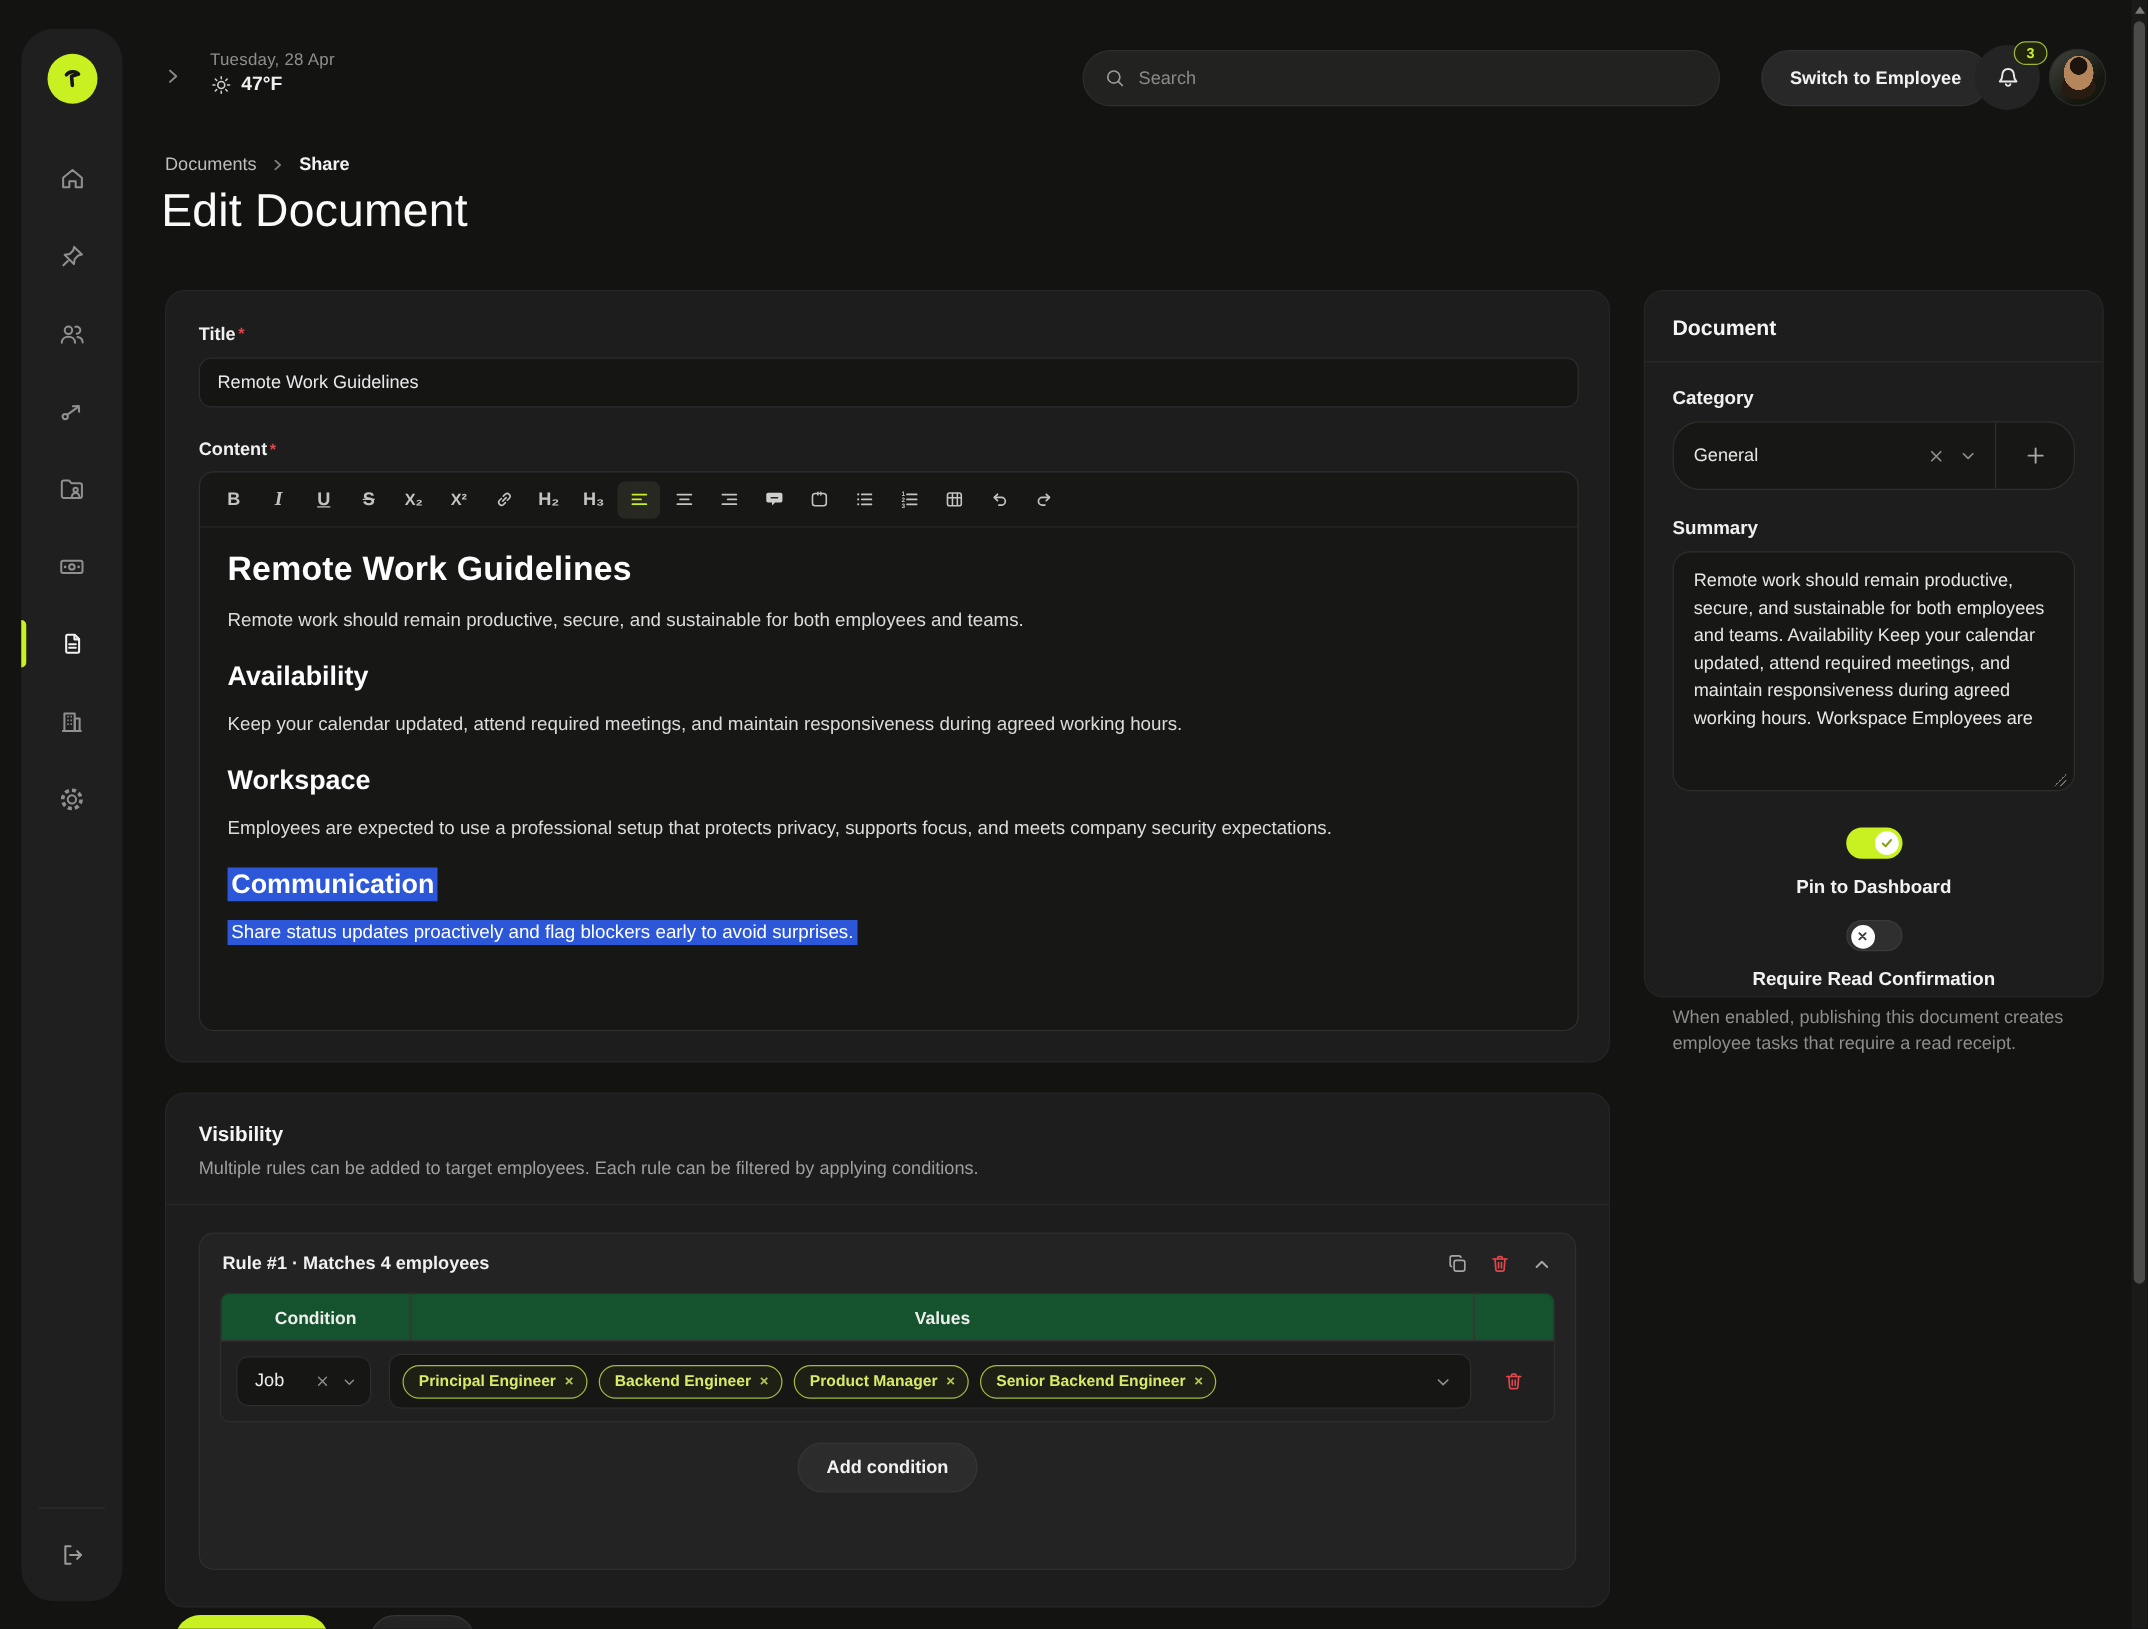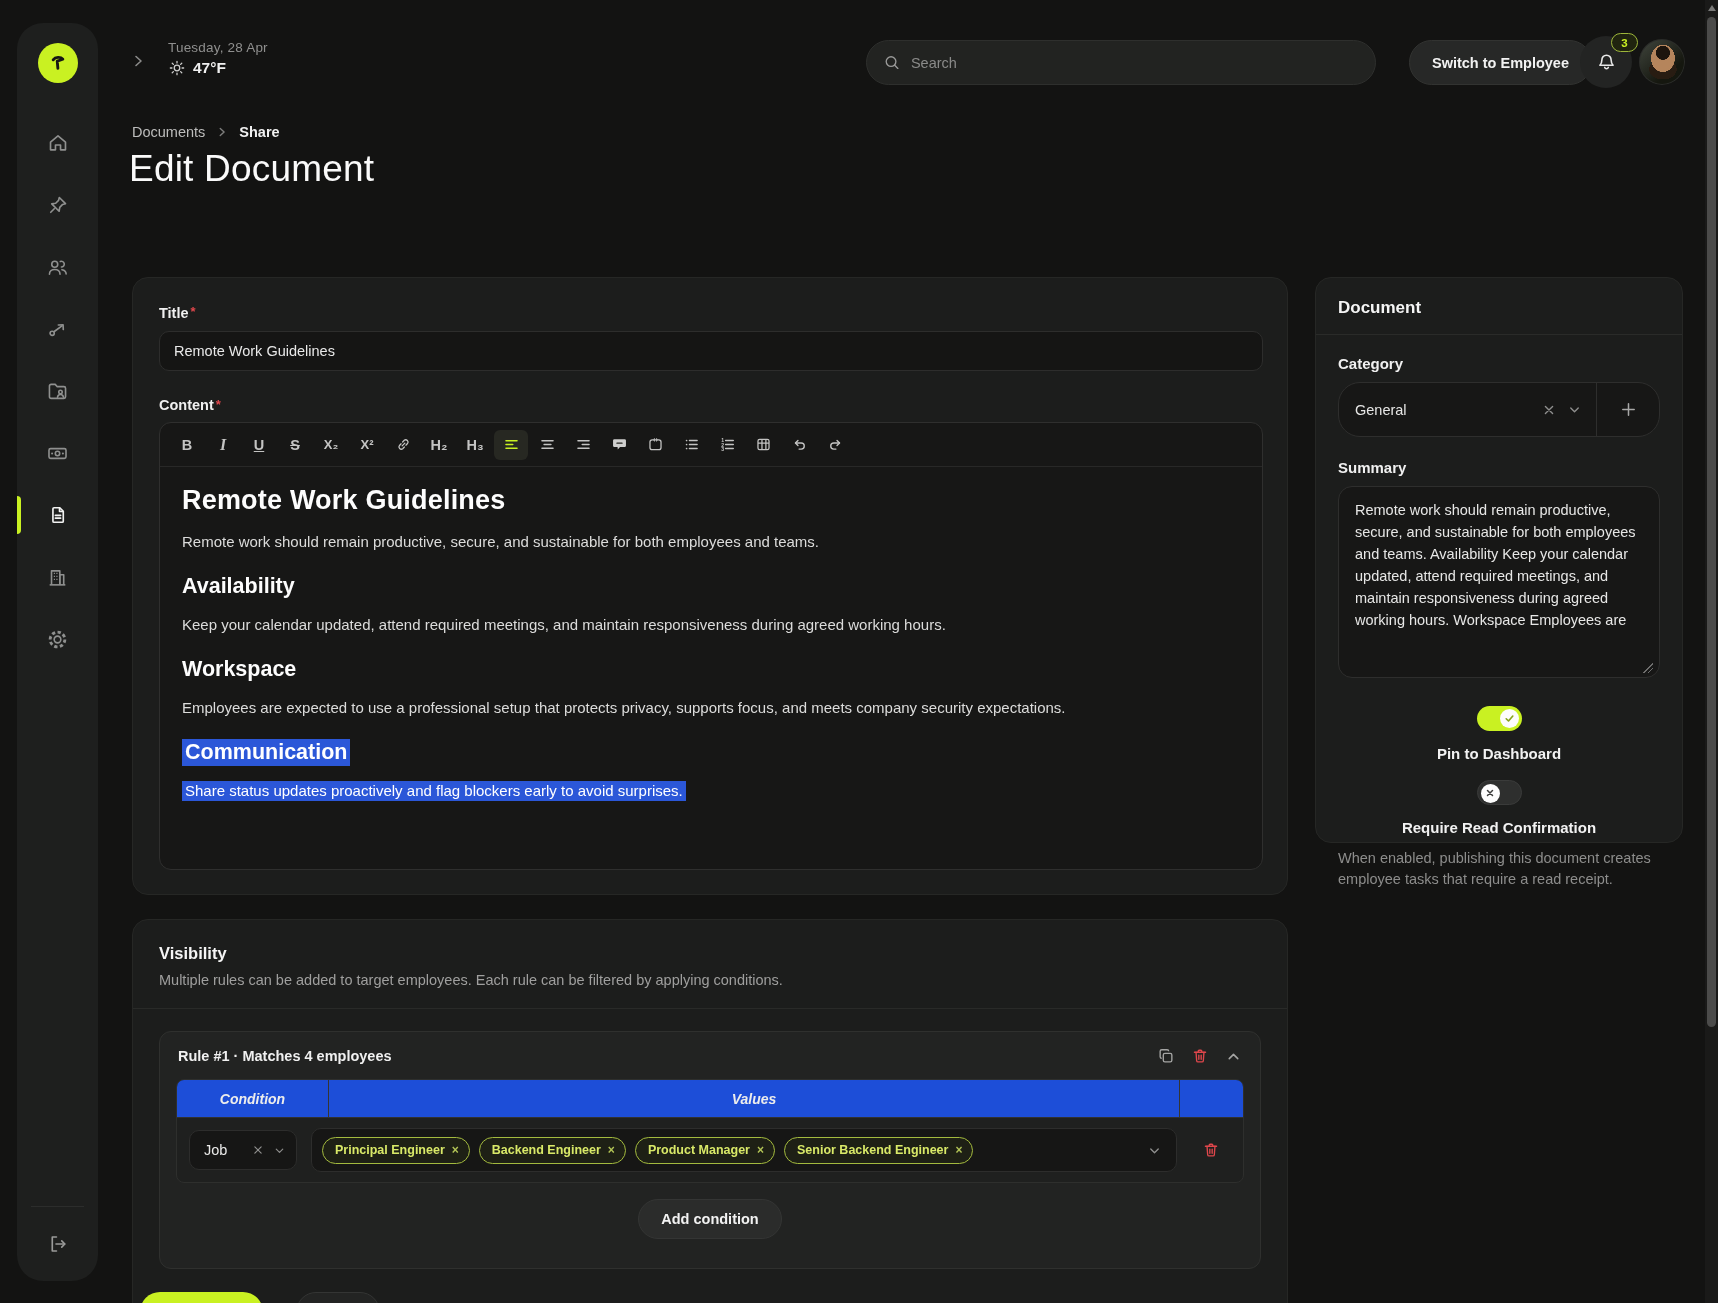--- a/index.html
+++ b/index.html
@@ -61,21 +61,21 @@
     box-shadow:0 0 0 1px #2c2d2b inset; }
 
   
   .breadcrumb { position:absolute; left:132px; top:124px; display:flex; align-items:center; gap:10px; font-size:14.5px; }
   .crumb { color:#bdbdbc; cursor:pointer; }
   .crumb.current { color:#f2f2f2; font-weight:600; cursor:default; }
   .crumb-chev { color:#7d7d7c; }
   .page-title { position:absolute; left:129px; top:148px; font-size:37px; font-weight:500; color:#fafafa; letter-spacing:.2px; }
 
   
-  .card { background:#1c1d1c; border:1px solid #262725; border-radius:16px; position:absolute;margin-top:45px; }
+  .card { background:#1c1d1c; border:1px solid #262725; border-radius:16px; position:absolute; }
   .form-card { left:132px; top:232px; width:1156px; height:618px; padding:26px; }
   .field-label { font-size:14.5px; font-weight:600; color:#f0f0f0; }
   .req { color:#e0474c; font-size:13px; vertical-align:top; margin-left:2px; }
   .title-input { margin-top:9px; width:1104px; height:40px; background:#151514; border:1px solid #2d2d2c;
     border-radius:10px; color:#e9e9e9; font-size:14.5px; padding:0 14px; font-family:"Liberation Sans", sans-serif; outline:none; }
   .content-label { display:block; margin-top:26px; }
 
   
   .editor { margin-top:9px; width:1104px; height:448px; background:#171716; border:1px solid #2f2f2e; border-radius:12px; overflow:hidden; }
   .toolbar { height:44px; border-bottom:1px solid #282827; display:flex; align-items:center; padding:0 10px; gap:2px; }
@@ -119,28 +119,28 @@
   .toggle.on .knob { right:3px; color:#86a41c; }
   .toggle.off .knob { left:3px; top:2.5px; color:#3c3c3b; }
   .toggle-label { font-size:15px; font-weight:700; color:#f2f2f2; }
   .help-text { font-size:14.5px; line-height:21px; color:#8d8d8c; }
 
   
   .vis-card { left:132px; top:874px; width:1156px; height:412px; padding:24px 26px 0; }
   .vis-title { font-size:16.5px; font-weight:600; color:#f5f5f5; }
   .vis-desc { margin-top:9px; font-size:14.5px; color:#9f9f9e; }
   .vis-divider { border-top:1px solid #292a28; margin:20px -26px 0; }
-  .rule-card { margin-top:22px; background:#222322; border:1px solid #2f302e; border-radius:12px; height:238px; }
+  .rule-card { margin-top:22px; background:#222322; border:1px solid #2f302e; border-radius:12px; height:270px; }
   .rule-header { display:flex; align-items:center; padding:15px 18px 12px; }
   .rule-title { font-size:14.5px; font-weight:600; color:#f0f0f0; }
   .rule-actions { margin-left:auto; display:flex; align-items:center; gap:16px; }
   .icon-btn { cursor:pointer; color:#a5a5a4; display:flex; }
   .icon-btn.danger { color:#e0474c; }
   .rule-table { margin:2px 16px 0; border:1px solid #2e2f2d; border-radius:8px; overflow:hidden; background:#1f201f; }
-  .thead { display:flex; height:38px; background:#1d4ed8; border-bottom:1px solid #303130;font-style:italic; }
+  .thead { display:flex; height:38px; background:#14532d; border-bottom:1px solid #303130; }
   .th { display:flex; align-items:center; justify-content:center; font-size:14px; font-weight:600; color:#ededec; }
   .th-cond { width:152px; border-right:1px solid #343533; }
   .th-vals { flex:1; }
   .th-act { width:64px; border-left:1px solid #343533; }
   .trow { display:flex; align-items:center; padding:10px 12px; gap:14px; }
   .job-select { width:108px; height:40px; background:#161615; border:1px solid #2d2d2c; border-radius:10px;
     display:flex; align-items:center; padding:0 10px 0 14px; gap:8px; cursor:pointer; }
   .job-value { flex:1; font-size:14.5px; color:#ececeb; }
   .dim-icon { color:#8d8d8c; }
   .values-box { flex:1; height:44px; background:#161615; border:1px solid #2d2d2c; border-radius:10px;

